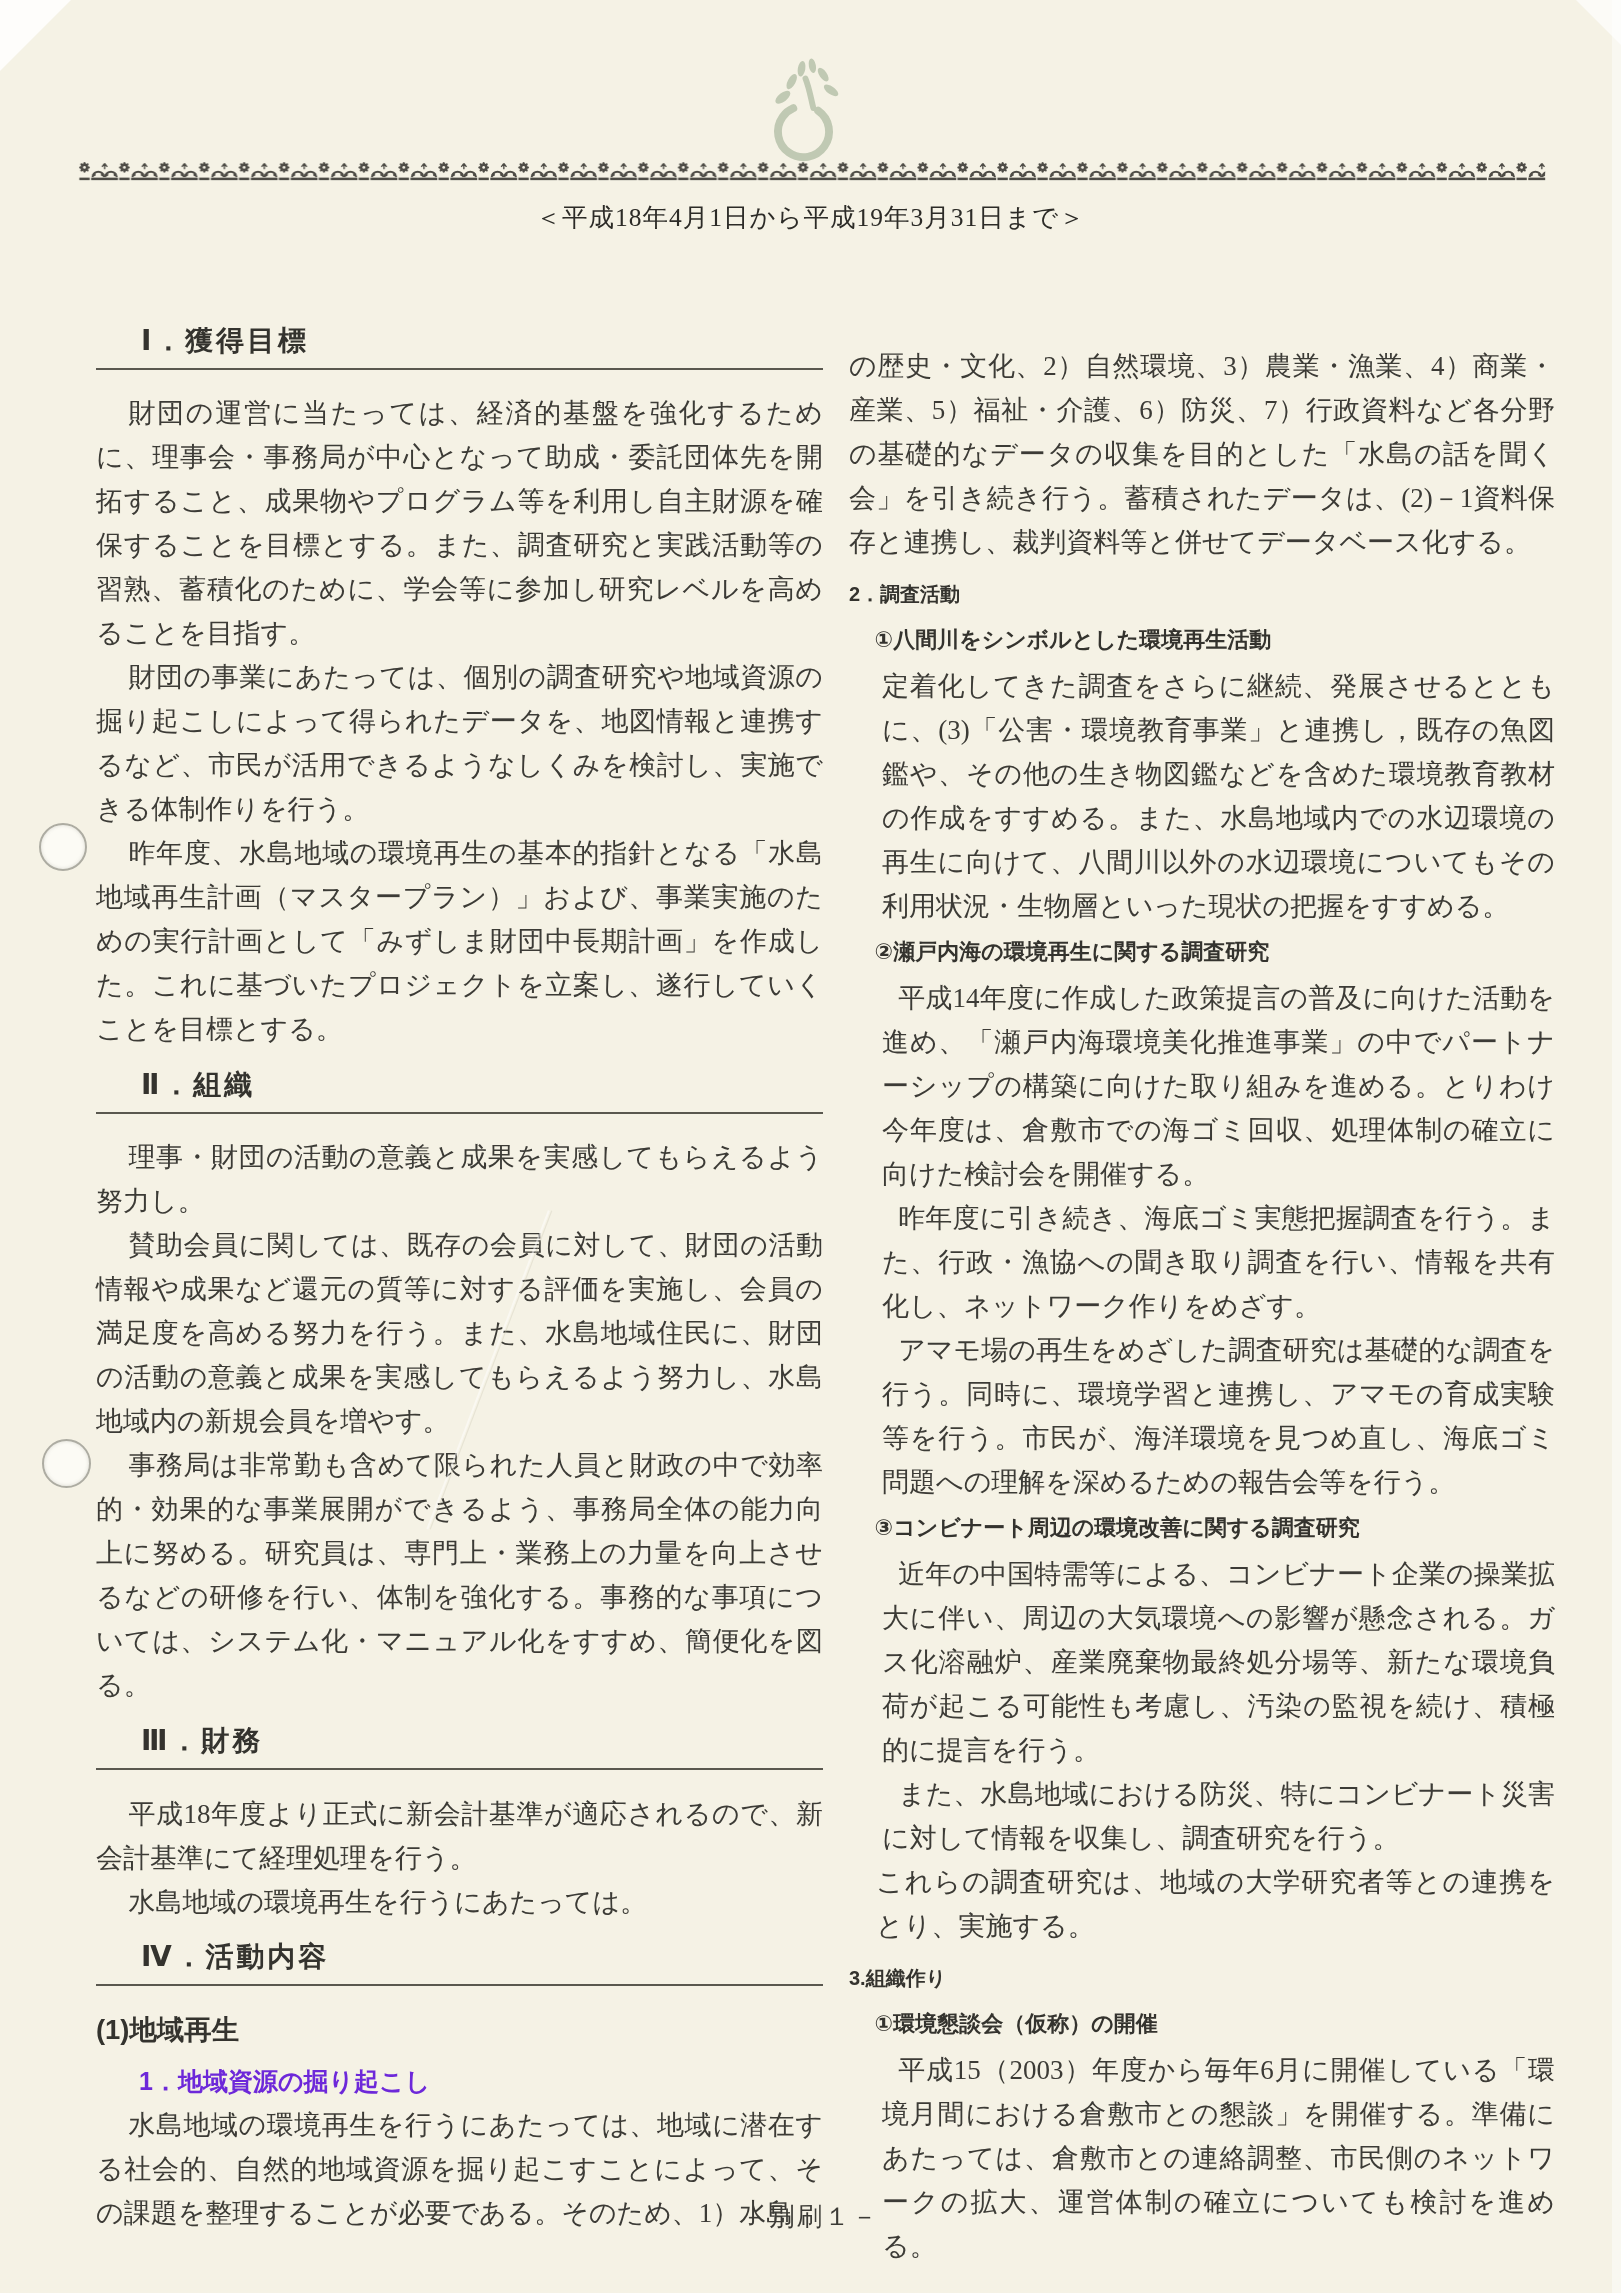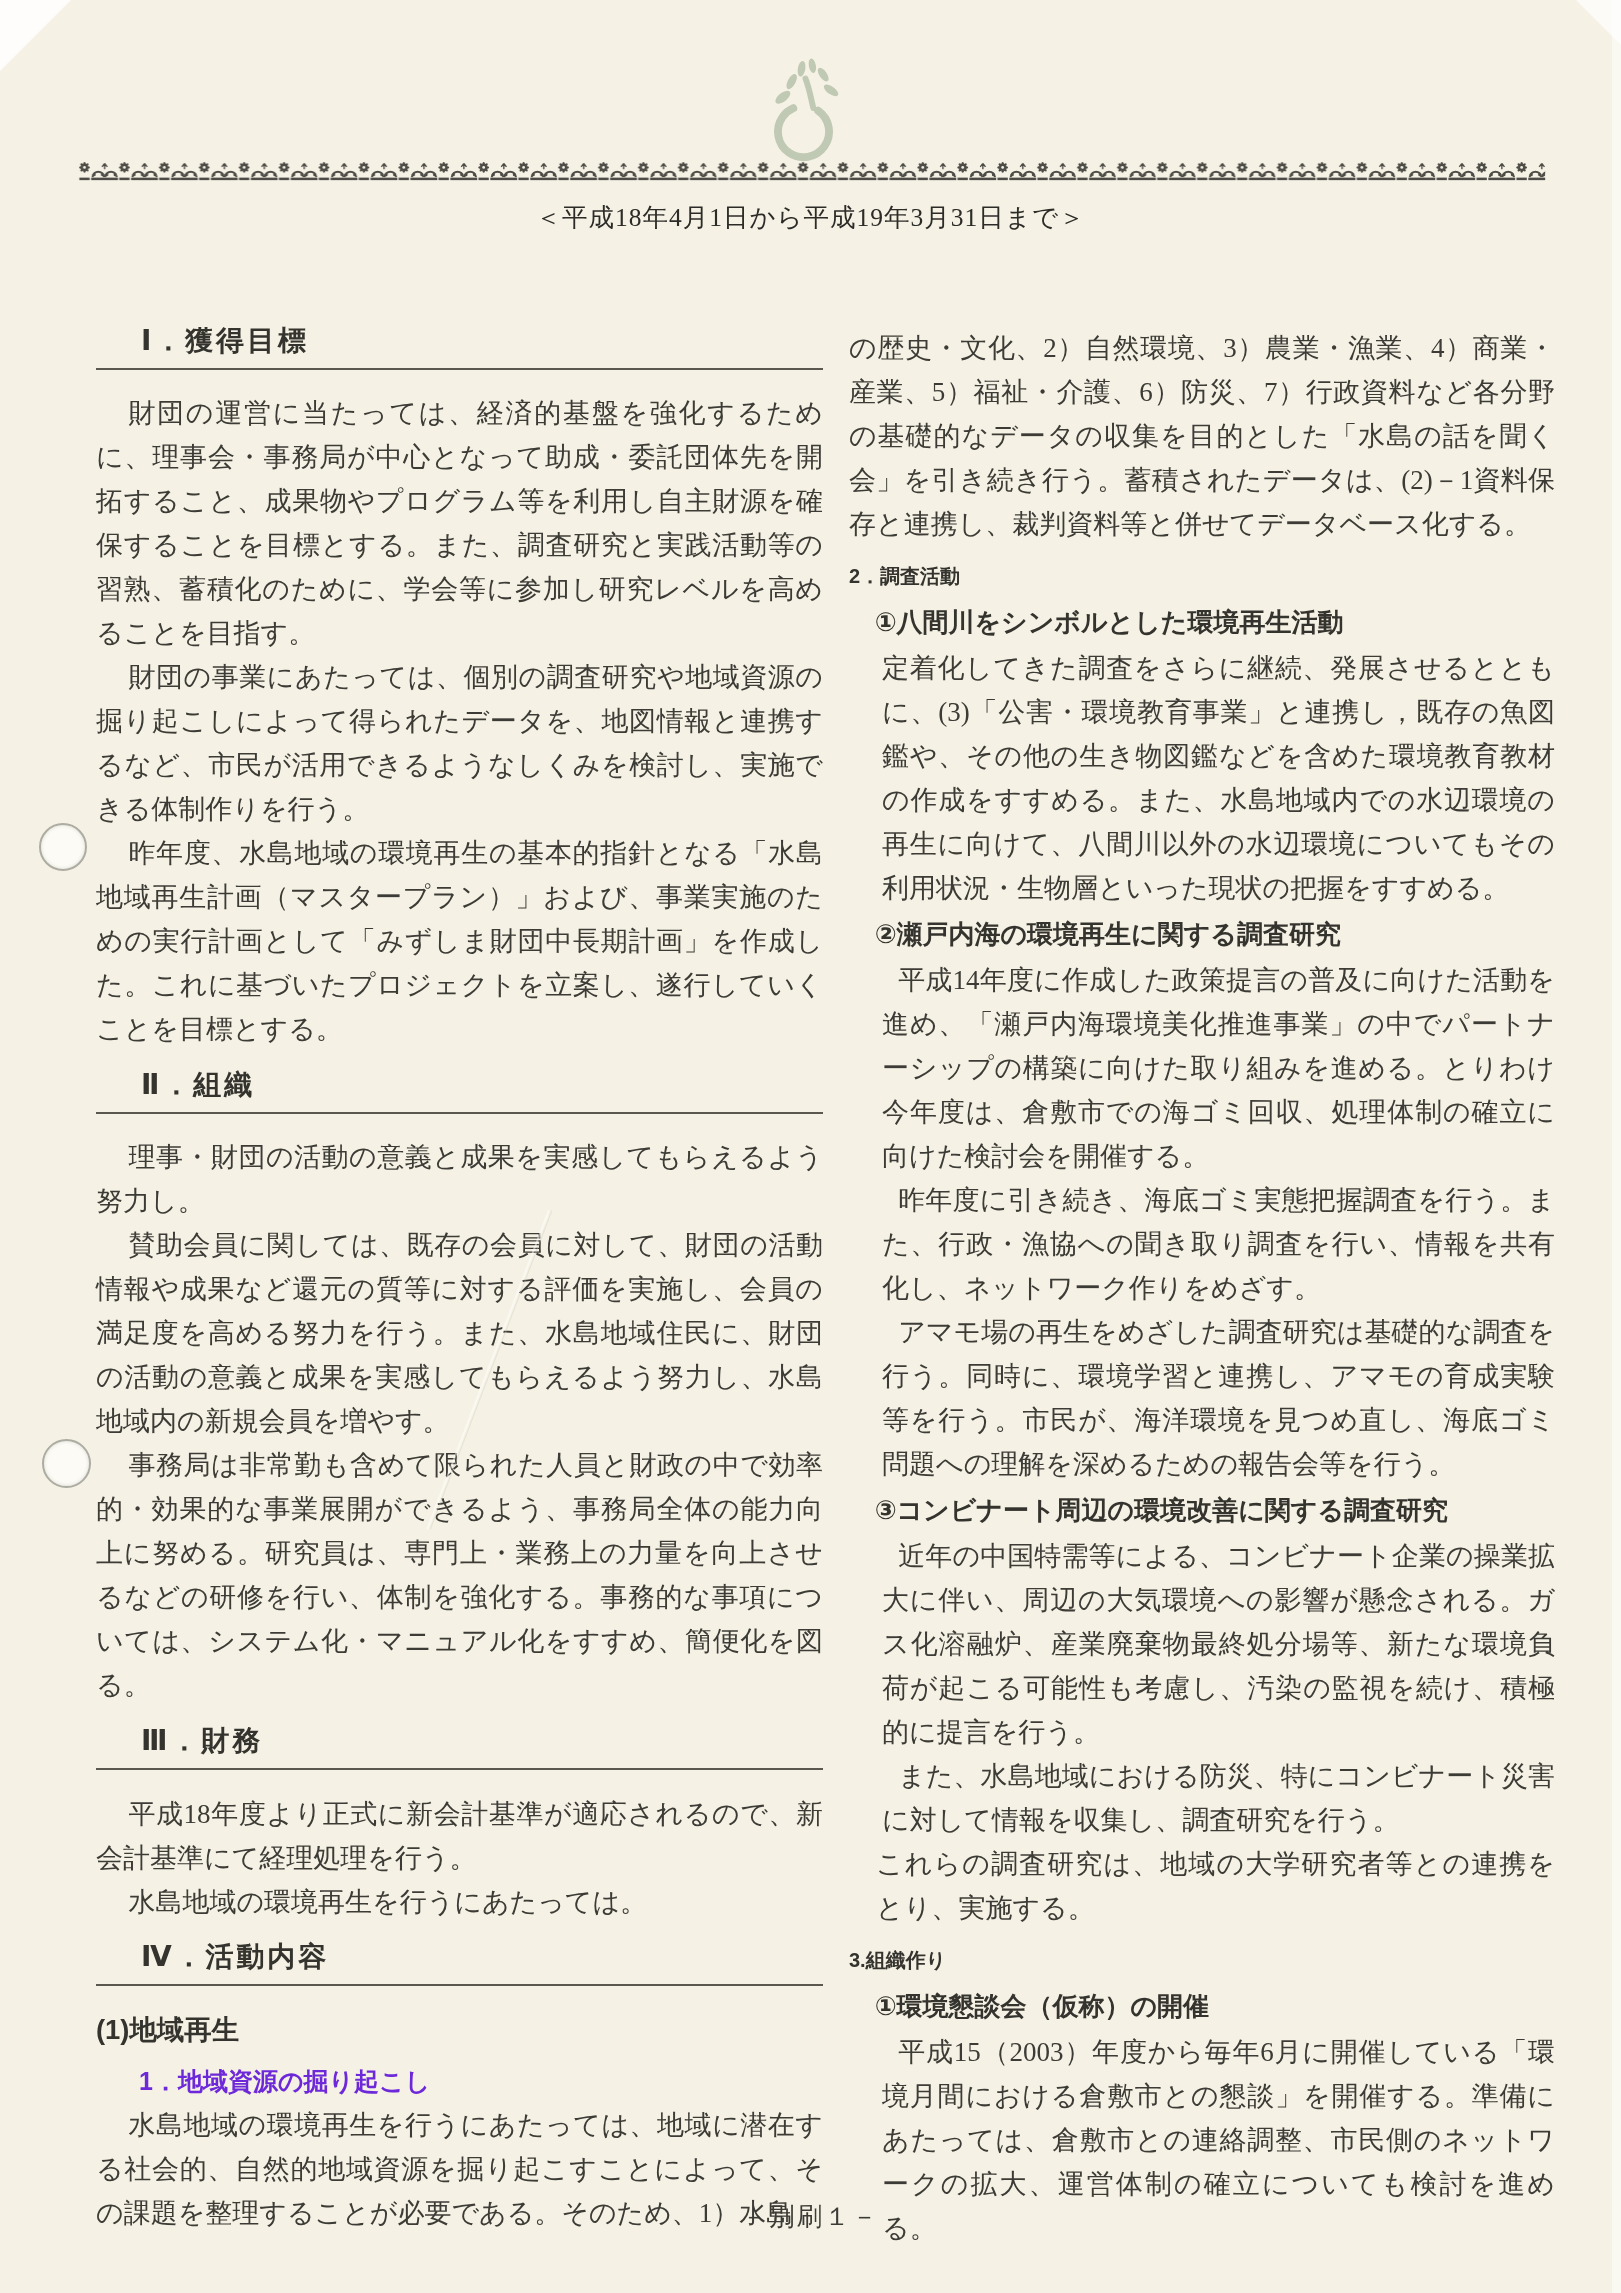--- a/index.html
+++ b/index.html
@@ -22,37 +22,37 @@
   .logo{position:absolute;left:768px;top:53px;opacity:.8;}
   .title-block{position:absolute;top:192px;left:0;width:100%;text-align:center;}
   .title-block h1{display:inline-block;margin:0;padding:0 15.7px 9.8px 15.7px;
     border-bottom:2.9px solid #23221f;font-size:42px;font-weight:bold;letter-spacing:1px;
     color:#1f1e1b;font-family:"Liberation Sans","DejaVu Sans",sans-serif;}
   .subtitle{margin-top:7.8px;font-size:25.5px;color:#2c2b27;letter-spacing:1px;}
   
   .col{position:absolute;font-size:27px;line-height:44px;color:#3c3b36;
     text-align:justify;}
   .col-left{left:96px;top:323px;width:727px;}
-  .col-right{left:849px;top:326px;width:706px;}
+  .col-right{left:849px;top:344px;width:706px;}
   p{margin:0;}
   .ind{text-indent:1.2em;}
   .ind-half{text-indent:0.6em;}
   .sec-head{margin:15.7px 0 21.6px 0;padding-bottom:9.8px;border-bottom:2px solid #5a584f;
     font-family:"Liberation Sans","DejaVu Sans",sans-serif;font-weight:bold;
     font-size:28px;color:#34332e;line-height:35px;}
   .sec-head.first{margin-top:0;}
   .sec-head .ht{margin-left:45px;letter-spacing:2.9px;}
   .sub-label{font-family:"Liberation Sans","DejaVu Sans",sans-serif;font-weight:bold;
     font-size:27.4px;color:#34332e;margin-top:13.7px;}
   .sub-label2{font-family:"Liberation Sans","DejaVu Sans",sans-serif;font-weight:bold;
     font-size:25px;color:#6d28d9;margin-left:43px;margin-top:7.8px;}
   .g-head{font-family:"Liberation Sans","DejaVu Sans",sans-serif;font-weight:bold;
     font-size:20px;color:#34332e;margin-top:7.8px;}
   .i-head{font-family:"Liberation Sans","DejaVu Sans",sans-serif;font-weight:bold;
-    font-size:26px;color:#34332e;margin:2px 0 2px 25.5px;}
+    font-size:22px;color:#34332e;margin:2px 0 2px 25.5px;}
   .item-body{margin-left:33px;}
   .outdent{margin-left:-5.9px;}
   .footer{position:absolute;top:2199px;left:0;width:100%;text-align:center;
     font-size:25.5px;color:#3c3b36;letter-spacing:2px;}
 </style>
 </head>
 <body>
 
 <div class="page">
 

